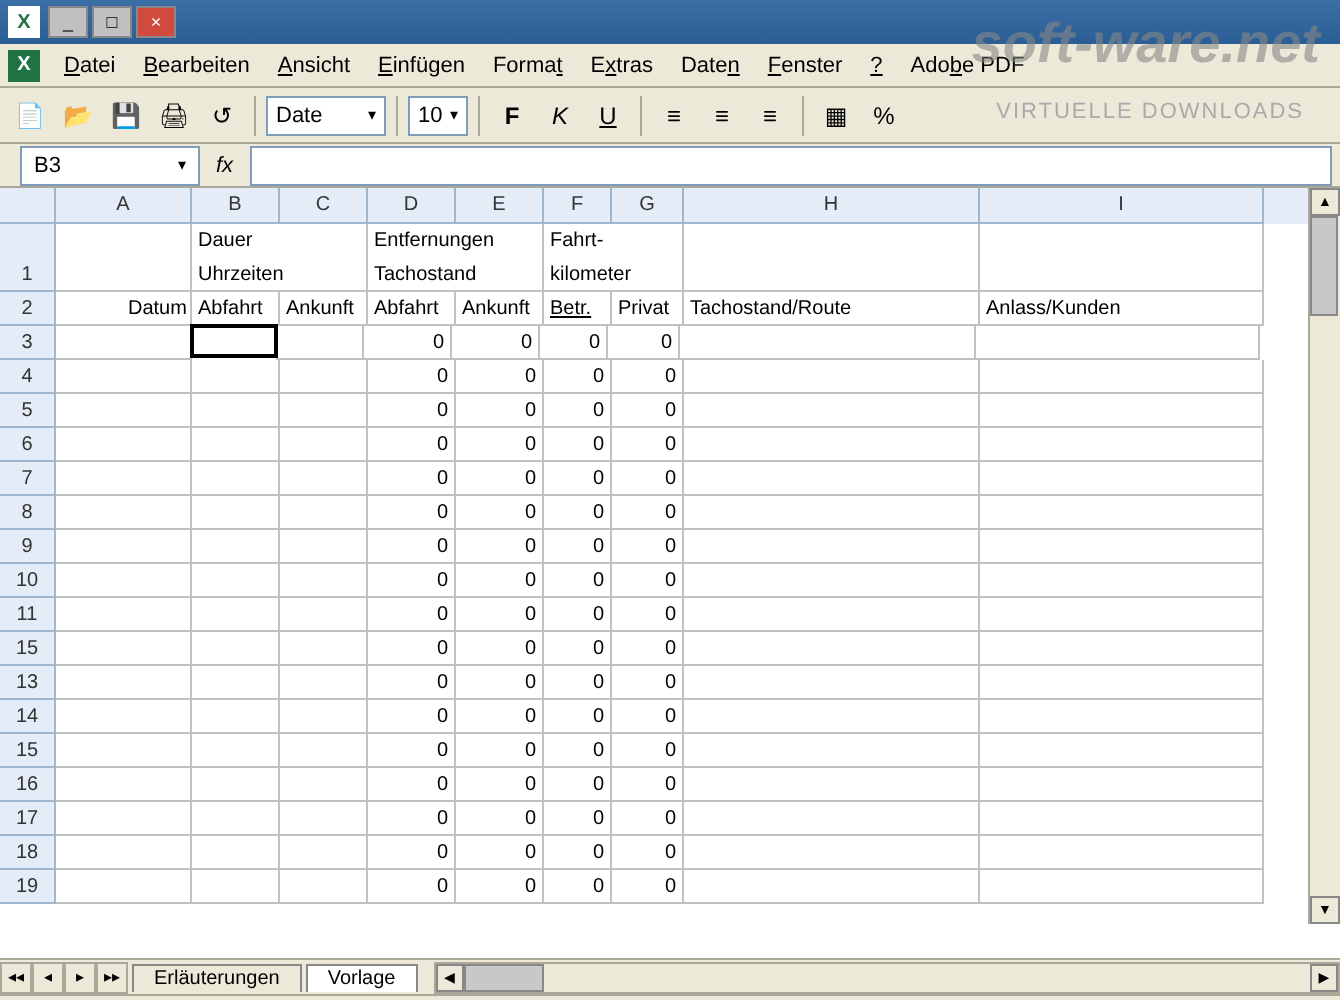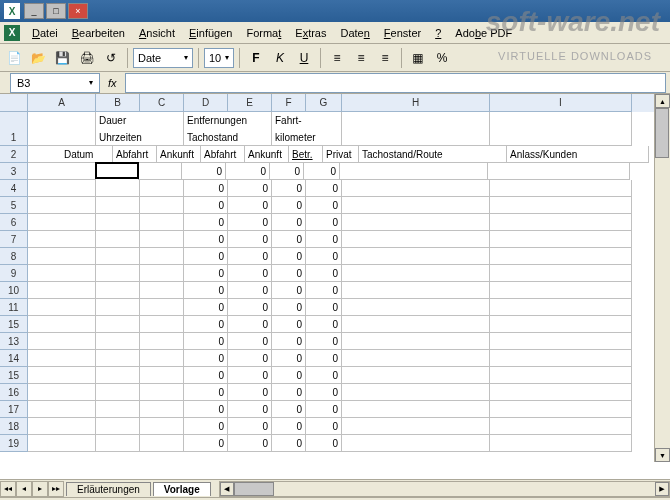--- a/index.html
+++ b/index.html
@@ -157,21 +157,21 @@
         <div class="rowhead">1</div>
         <div class="cell" style="width: 68px;"></div>
         <div class="cell" style="width: 88px;">Uhrzeiten</div>
         <div class="cell" style="width: 88px;">Tachostand</div>
         <div class="cell" style="width: 70px;">kilometer</div>
         <div class="cell" style="width: 148px;"></div>
         <div class="cell" style="width: 142px;"></div>
       </div>
       <div class="row">
         <div class="rowhead">2</div>
-        <div class="cell" style="width: 85px; padding-left: 36px;">Datum</div>
+        <div class="cell" style="width: 68px; padding-left: 36px;">Datum</div>
         <div class="cell" style="width: 44px;">Abfahrt</div>
         <div class="cell" style="width: 44px;">Ankunft</div>
         <div class="cell" style="width: 44px;">Abfahrt</div>
         <div class="cell" style="width: 44px;">Ankunft</div>
         <div class="cell" style="width: 34px; text-decoration: underline;">Betr.</div>
         <div class="cell" style="width: 36px;">Privat</div>
         <div class="cell" style="width: 148px;">Tachostand/Route</div>
         <div class="cell" style="width: 142px;">Anlass/Kunden</div>
       </div>
       <div class="row">
@@ -388,21 +388,21 @@
     </div>
   <div class="ar">▼</div>
 </div>
 
 <div class="tabstrip">
   <div class="navbtn">◂◂</div>
   <div class="navbtn">◂</div>
   <div class="navbtn">▸</div>
   <div class="navbtn">▸▸</div>
   <div class="tab inactive">Erläuterungen</div>
-  <div class="tab" style="font-weight:bold">Vorlage</div>
+  <div class="tab" style="font-weight:normal">Vorlage</div>
   <div class="hscroll">
     <div class="ar l">◀</div>
     <div class="thumb"></div>
     <div class="ar r">▶</div>
   </div>
 </div>
 
 <div class="statusbar">
   
 </div>

